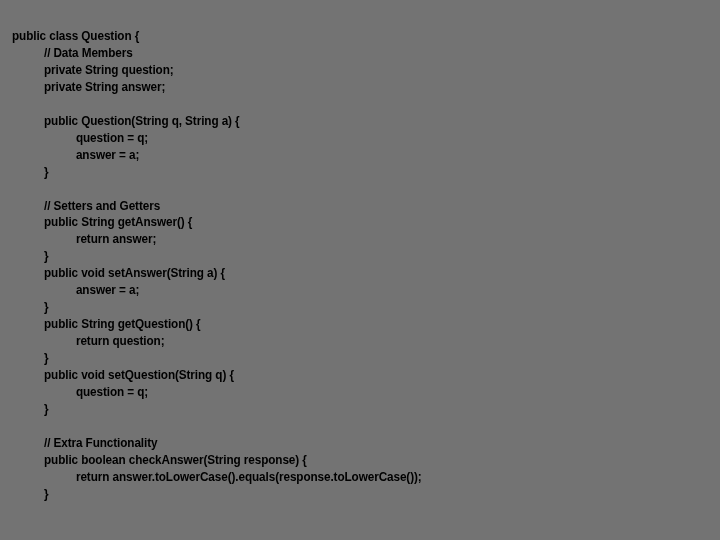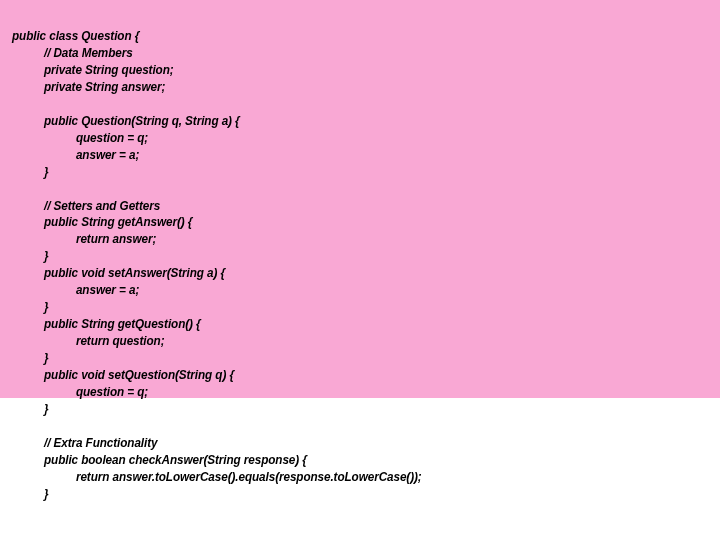--- a/index.html
+++ b/index.html
@@ -9,24 +9,23 @@
   }
   body {
     width: 720px;
     height: 540px;
     overflow: hidden;
     font-family: "Liberation Sans", sans-serif;
   }
   #slide {
     position: relative;
     width: 720px;
-    height: 398px;
-    background: #f9a8d4;
+    height: 540px;
+    background: #737373;
     box-sizing: border-box;
-    font-style: italic;
   }
   #code-block {
     position: absolute;
     left: 12px;
     top: 28px;
     width: 696px;
   }
   .code-line {
     font-family: "Liberation Sans", sans-serif;
     font-size: 12.5px;

